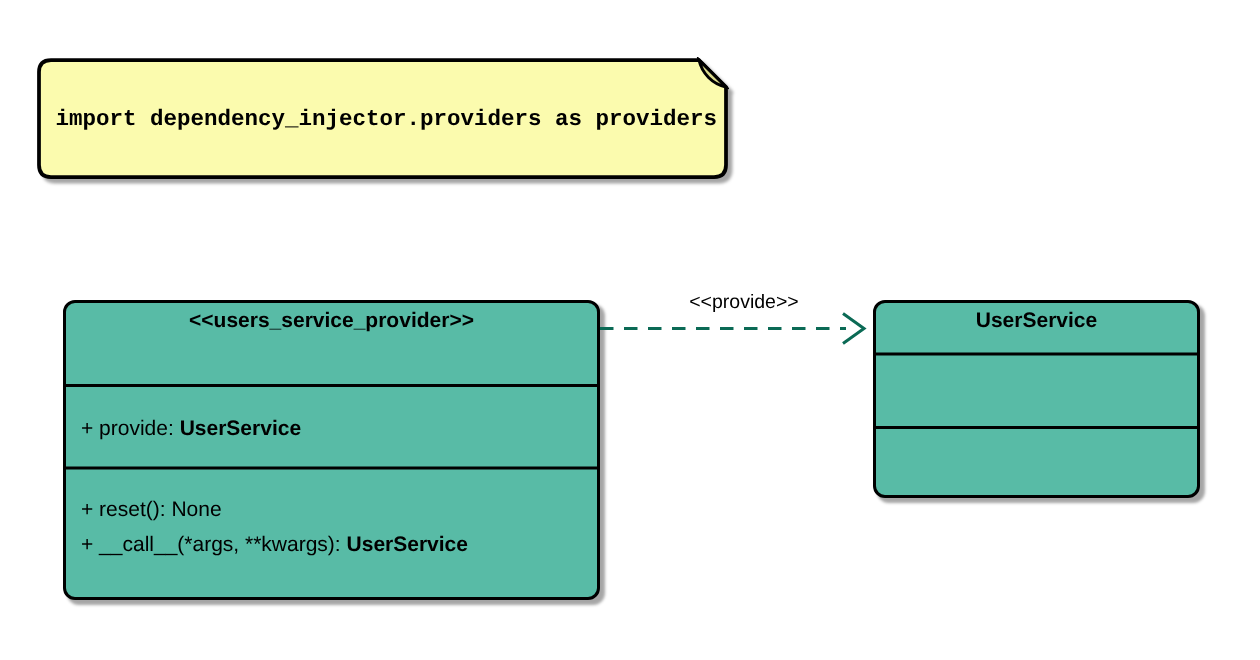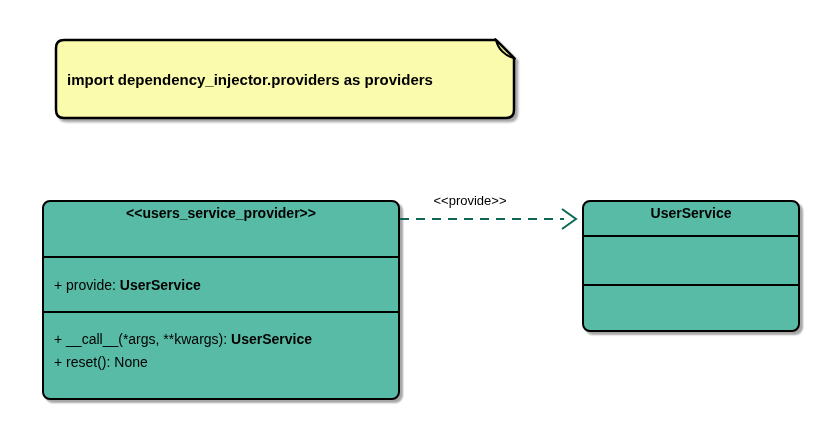--- a/index.html
+++ b/index.html
@@ -1,21 +1,21 @@
 <!DOCTYPE html>
 <html><head>
 <meta charset="utf-8">
 <style>
   html,body{margin:0;padding:0;background:#ffffff;}
   .canvas{
     position:relative;width:840px;height:440px;background:#ffffff;overflow:hidden;
     font-family:"Liberation Sans","DejaVu Sans",sans-serif;color:#000000;
   }
   
-  .note{position:absolute;left:54px;top:38px;width:462px;height:82px;}
+  .note{position:absolute;left:24px;top:38px;width:462px;height:82px;font-family:Liberation Mono, monospace;}
   .note svg{position:absolute;left:0;top:0;filter:drop-shadow(3px 3px 1px rgba(0,0,0,0.35));}
   .note-text{
     position:absolute;left:0;top:0;right:0;bottom:0;display:flex;align-items:center;
     padding-left:13px;font-size:15px;font-weight:bold;white-space:nowrap;
   }
   
   .uml-class{
     position:absolute;box-sizing:border-box;background:#58BBA6;border:2px solid #000;
     border-radius:8px;box-shadow:3px 3px 2px rgba(0,0,0,0.35);font-size:14px;
   }
@@ -32,21 +32,21 @@
     height:55px;border-bottom:2px solid #000;display:flex;align-items:center;
     padding:0 10px;white-space:nowrap;
   }
   .cmp-methods{padding:15px 10px 0 10px;line-height:23px;white-space:nowrap;}
   .cmp-empty-mid{height:49px;border-bottom:2px solid #000;}
   .cmp-empty-bottom{height:42px;}
   .member b{font-weight:bold;}
   
   .edge-svg{position:absolute;left:400px;top:205px;}
   .edge-label{
-    position:absolute;left:413px;top:193px;width:114px;text-align:center;
+    position:absolute;left:439px;top:193px;width:114px;text-align:center;
     font-size:13px;white-space:nowrap;
   }
 </style>
 </head>
 <body>
 
 <div class="canvas">
 
   <div class="note">
     <svg width="462" height="82" viewBox="0 0 462 82">
@@ -60,24 +60,24 @@
     <div class="cmp cmp-header">
       <div>&lt;&lt;users_service_provider&gt;&gt;</div>
     </div>
     <div class="cmp cmp-attrs">
       <div class="member">
         <span>+ provide: </span><b>UserService</b>
       </div>
     </div>
     <div class="cmp cmp-methods">
       <div class="member">
-        <span>+ __call__(*args, **kwargs): </span><b>UserService</b>
+        <span>+ reset(): None</span><b></b>
       </div>
       <div class="member">
-        <span>+ reset(): None</span><b></b>
+        <span>+ __call__(*args, **kwargs): </span><b>UserService</b>
       </div>
     </div>
   </div>
 
   <svg class="edge-svg" width="182" height="28" viewBox="0 0 182 28">
     <line x1="0" y1="14" x2="164" y2="14" stroke="#0B6A55" stroke-width="2" stroke-dasharray="9 7"></line>
     <polyline points="162,4 176,14 162,24" fill="none" stroke="#0B6A55" stroke-width="2"></polyline>
   </svg>
   <div class="edge-label">&lt;&lt;provide&gt;&gt;</div>
 

